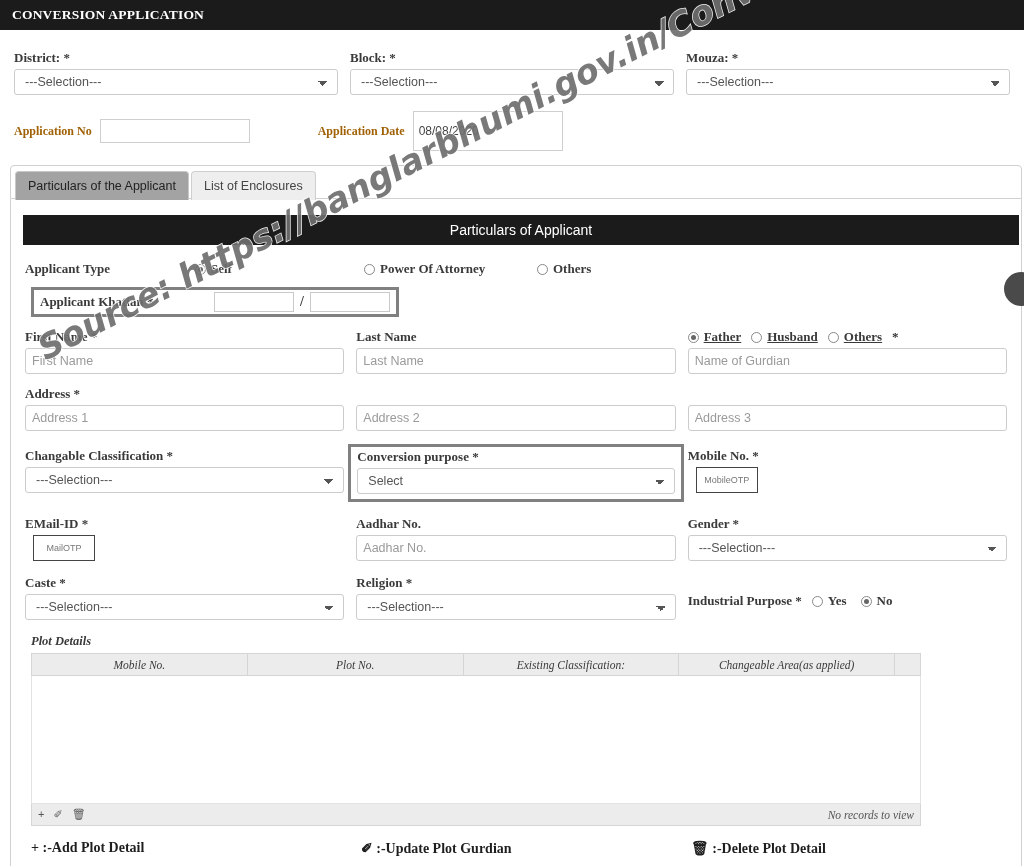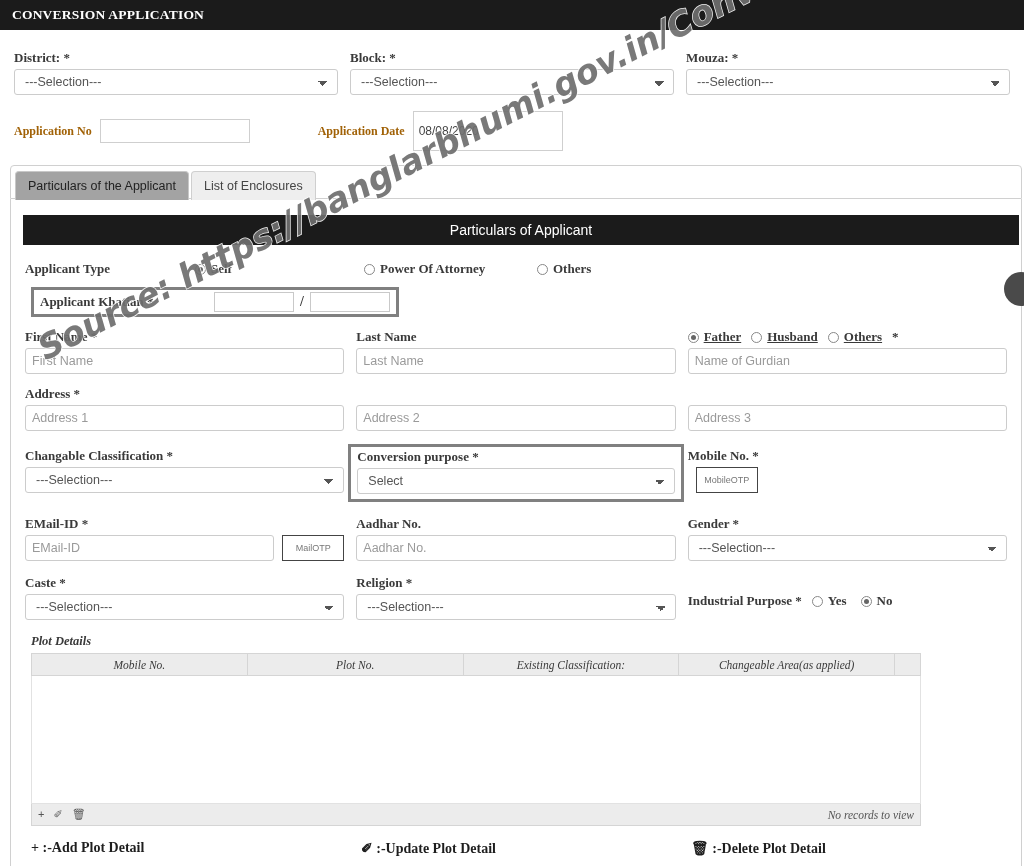--- a/index.html
+++ b/index.html
@@ -545,21 +545,20 @@
           <span>MobileOTP</span>
         </div>
       </div>
     </div>
   </div>
 
   <div class="fields-row" style="padding-top:14px;">
     <div class="col">
       <span class="lbl">EMail-ID *</span>
       <div class="inline-otp">
-        <input class="ctl" type="text" placeholder="EMail-ID" style="">
         <div class="otp-btn">
           <span>MailOTP</span>
         </div>
       </div>
     </div>
     <div class="col">
       <span class="lbl">Aadhar No.</span>
       <input class="ctl" type="text" placeholder="Aadhar No." style="">
     </div>
     <div class="col">
@@ -624,21 +623,21 @@
     </div>
   </div>
 
   <div class="legend-row">
     <div class="legend-item legend-a">
       <span>+</span>
       <span>:-Add Plot Detail</span>
     </div>
     <div class="legend-item legend-b">
       <span>✐</span>
-      <span>:-Update Plot Detail</span>
+      <span>:-Update Plot Gurdian</span>
     </div>
     <div class="legend-item">
       <span>🗑</span>
       <span>:-Delete Plot Detail</span>
     </div>
   </div>
 
   <div class="captcha-box">
     
     

